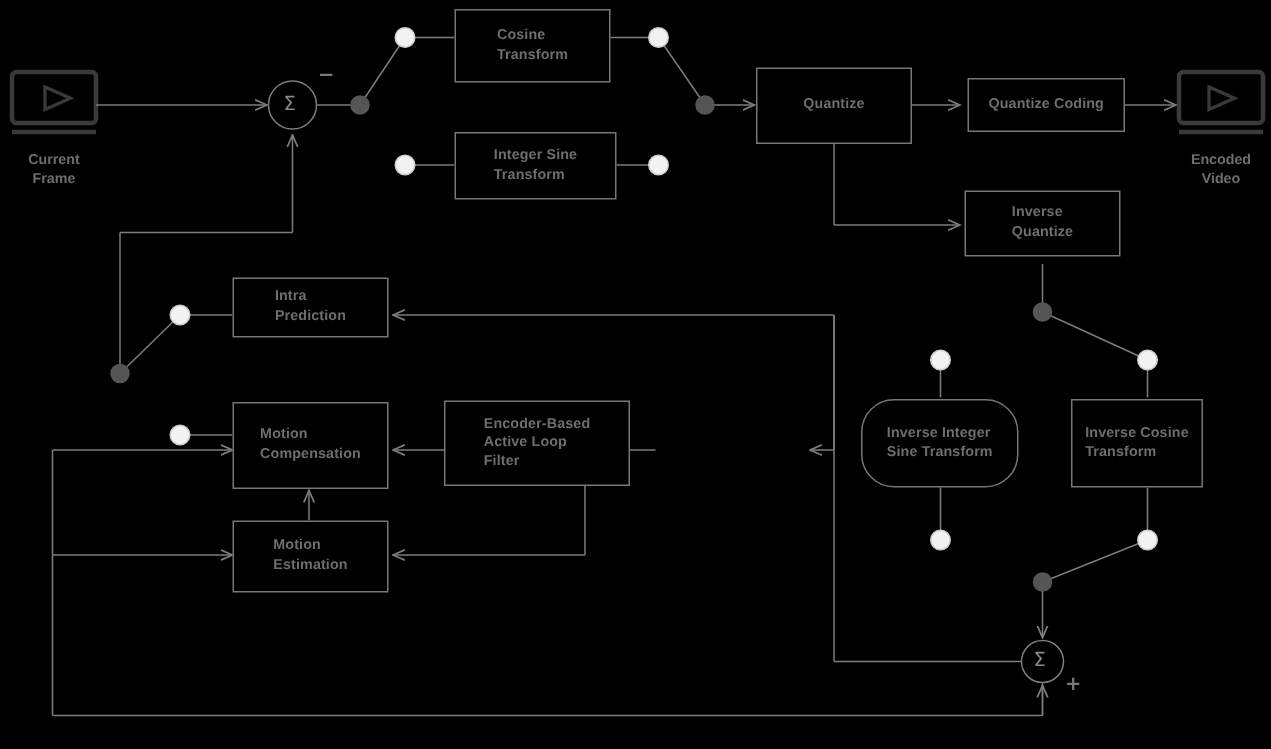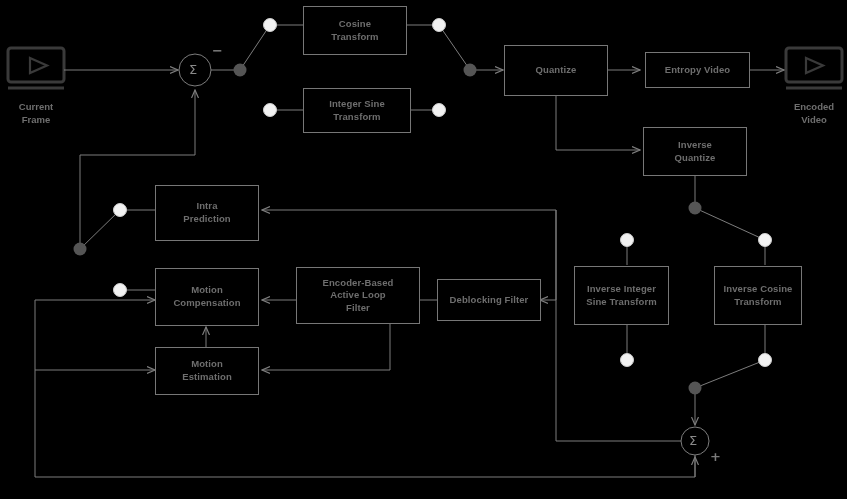--- a/index.html
+++ b/index.html
@@ -3,21 +3,21 @@
 <meta charset="utf-8">
 <style>
   html,body{margin:0;padding:0;background:#000;}
   body{width:847px;height:499px;overflow:hidden;
        font-family:"Liberation Sans", sans-serif;}
   #stage{position:relative;width:847px;height:499px;background:#000;}
   svg#wires{position:absolute;left:0;top:0;width:847px;height:499px;}
 
   .box{position:absolute;box-sizing:border-box;border:1px solid #777;
        background:#000;color:#6e6e6e;display:flex;align-items:center;
-       justify-content:center;text-align:center;line-height:1.32;
+       justify-content:center;line-height:1.32;
        font-size:9.5px;font-weight:bold;letter-spacing:.1px;padding:2px;}
   .ioLabel{position:absolute;color:#6e6e6e;font-size:9.5px;font-weight:bold;
            text-align:center;line-height:1.32;width:90px;}
   .sumLabel{position:absolute;color:#8a8a8a;font-size:13px;
             font-family:"DejaVu Sans", sans-serif;}
   .sign{position:absolute;color:#7a7a7a;font-size:13px;font-weight:bold;
         font-family:"DejaVu Sans", sans-serif;line-height:1;}
 </style>
 </head>
 <body>
@@ -144,23 +144,22 @@
 
   <div class="sumLabel" style="left:689px;top:433px;">Σ</div>
   <div class="sign" style="left:710px;top:450px;">+</div>
 
   <div class="ioLabel" style="left:-9px;top:101px;">Current<br>Frame</div>
   <div class="ioLabel" style="left:769px;top:101px;">Encoded<br>Video</div>
 
   <div class="box" style="left:303px;top:6px;width:104px;height:49px;">Cosine<br>Transform</div>
   <div class="box" style="left:303px;top:88px;width:108px;height:45px;">Integer Sine<br>Transform</div>
   <div class="box" style="left:504px;top:45px;width:104px;height:51px;">Quantize</div>
-  <div class="box" style="left:645px;top:52px;width:105px;height:36px;">Entropy Video</div>
-  <div class="box" style="left:643px;top:127px;width:104px;height:49px;">Inverse<br>Quantize</div>
-  <div class="box" style="left:574px;top:266px;width:95px;height:59px;">Inverse Integer<br>Sine Transform</div>
+  <div class="box" style="left:645px;top:52px;width:105px;height:36px;">Quantize Coding</div>
+  <div class="box" style="left:643px;top:127px;width:104px;height:44px;">Inverse<br>Quantize</div>
+  <div class="box" style="left:574px;top:266px;width:105px;height:59px;border-radius:22px;">Inverse Integer<br>Sine Transform</div>
   <div class="box" style="left:714px;top:266px;width:88px;height:59px;">Inverse Cosine<br>Transform</div>
-  <div class="box" style="left:437px;top:279px;width:104px;height:42px;">Deblocking Filter</div>
   <div class="box" style="left:296px;top:267px;width:124px;height:57px;">Encoder-Based<br>Active Loop<br>Filter</div>
   <div class="box" style="left:155px;top:268px;width:104px;height:58px;">Motion<br>Compensation</div>
   <div class="box" style="left:155px;top:347px;width:104px;height:48px;">Motion<br>Estimation</div>
-  <div class="box" style="left:155px;top:185px;width:104px;height:56px;">Intra<br>Prediction</div>
+  <div class="box" style="left:155px;top:185px;width:104px;height:40px;">Intra<br>Prediction</div>
 
 </div>
 
 </body></html>

